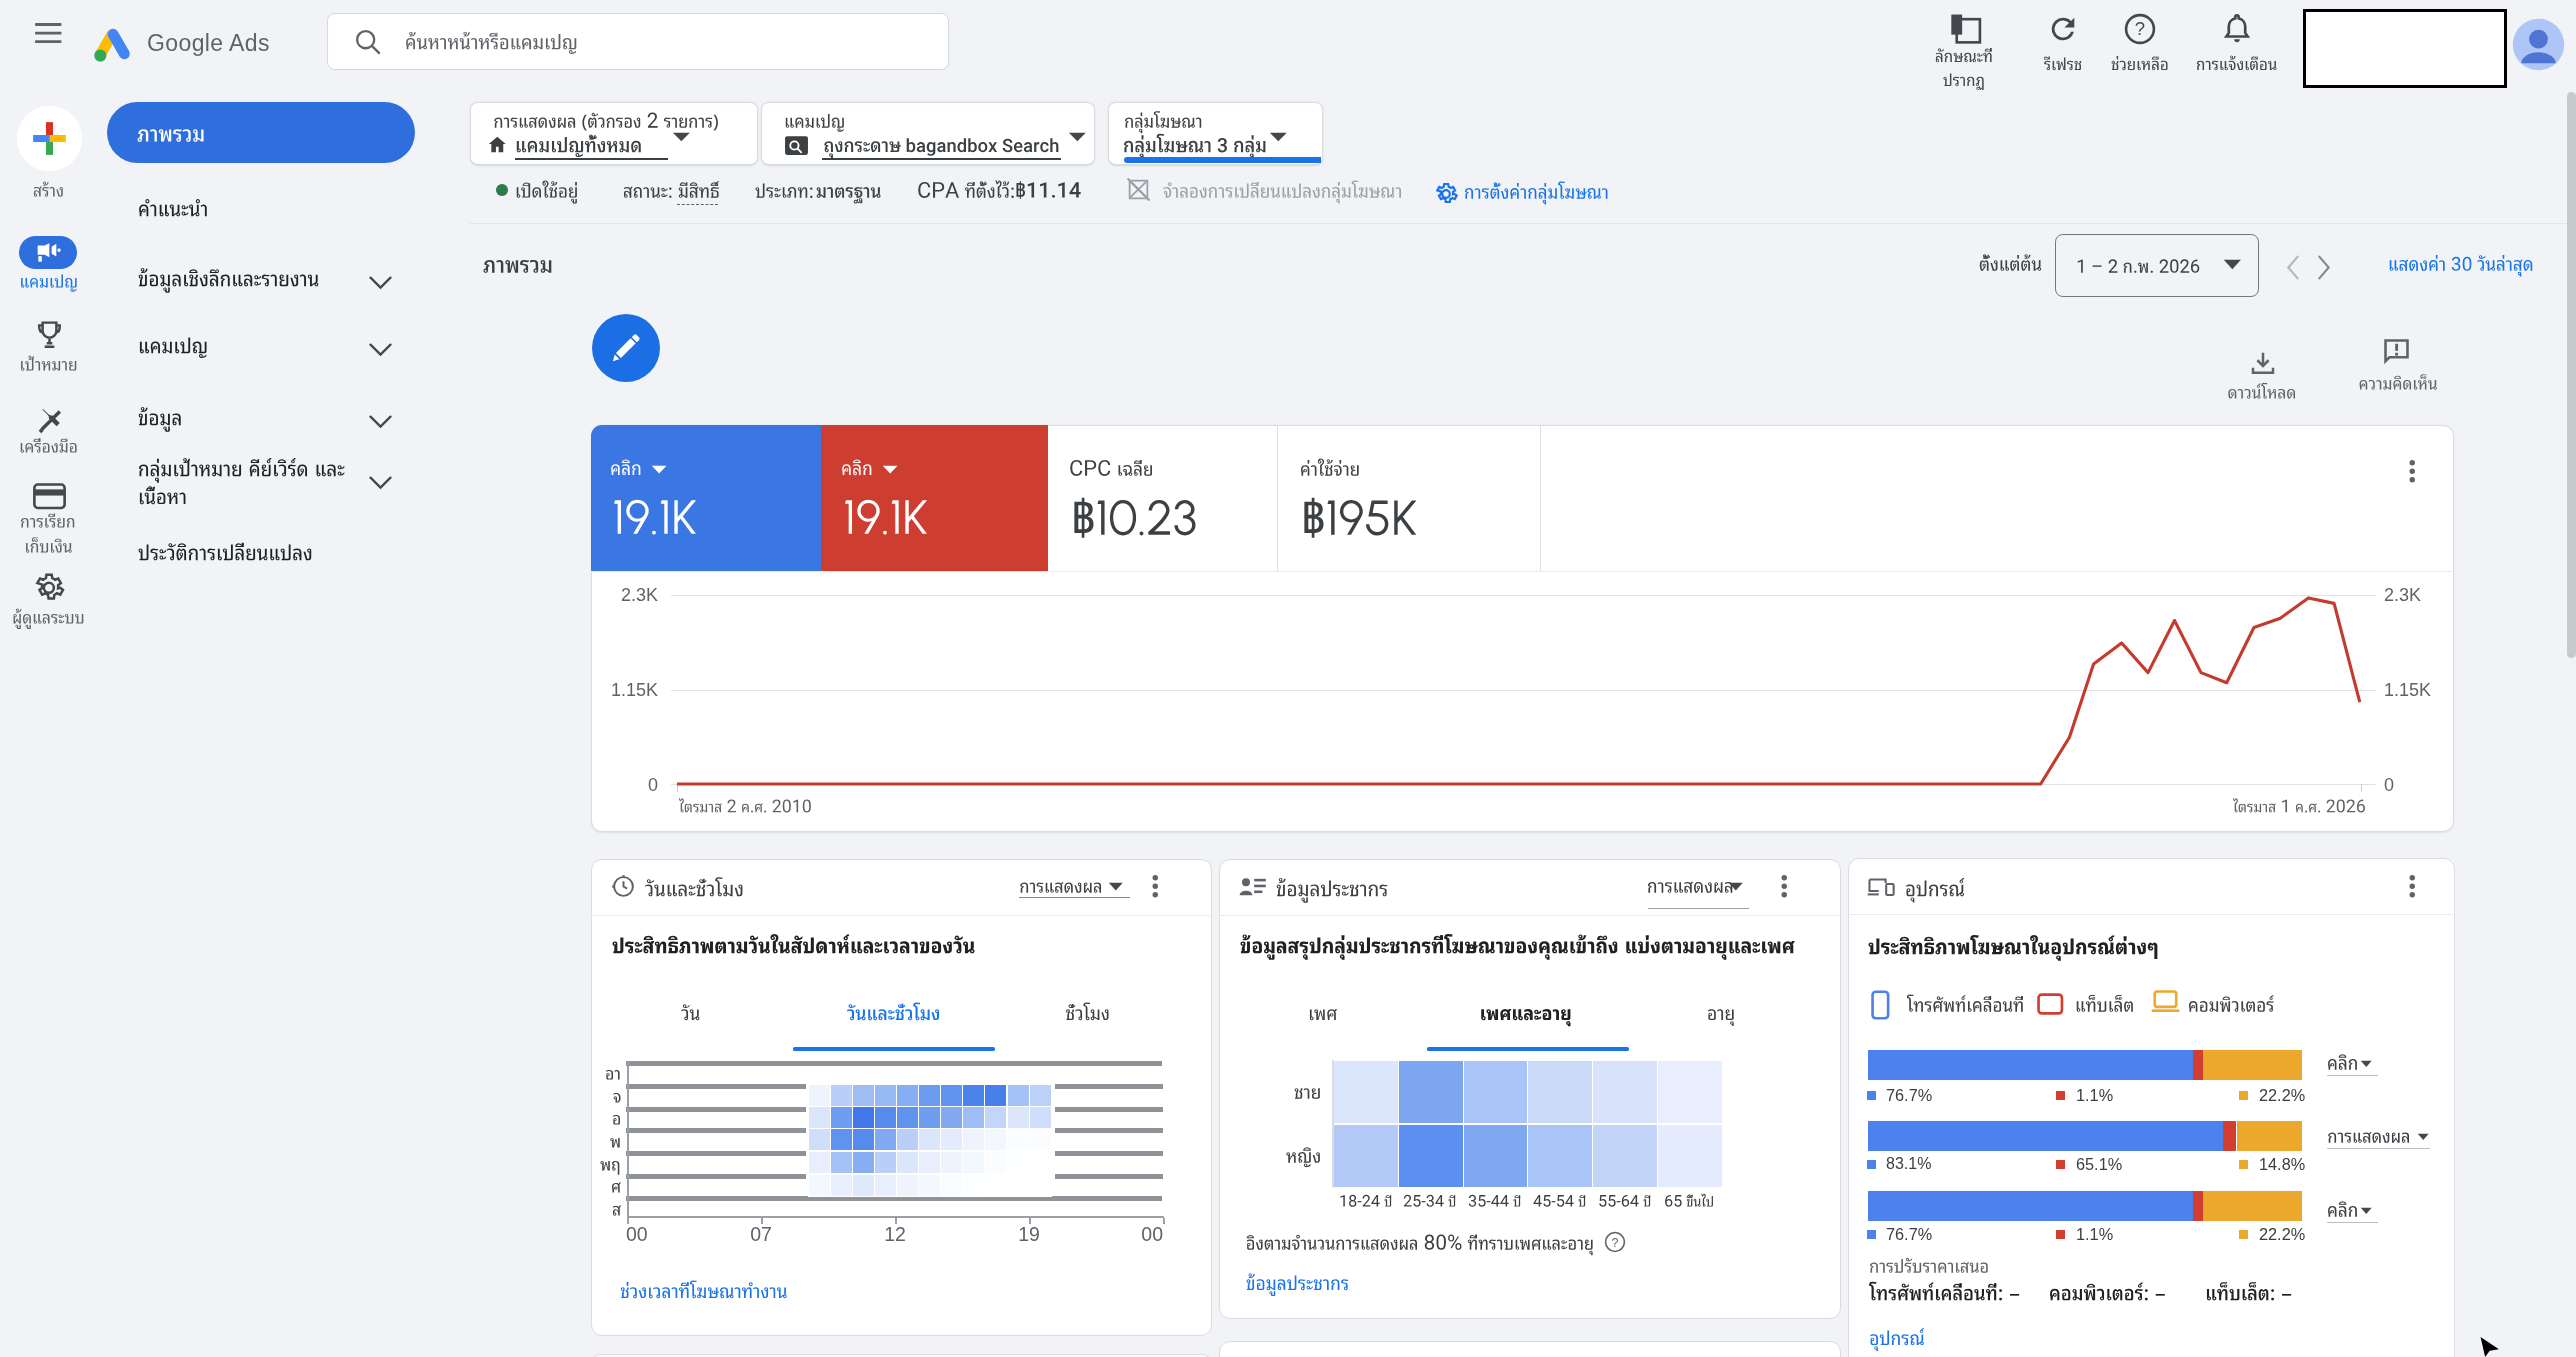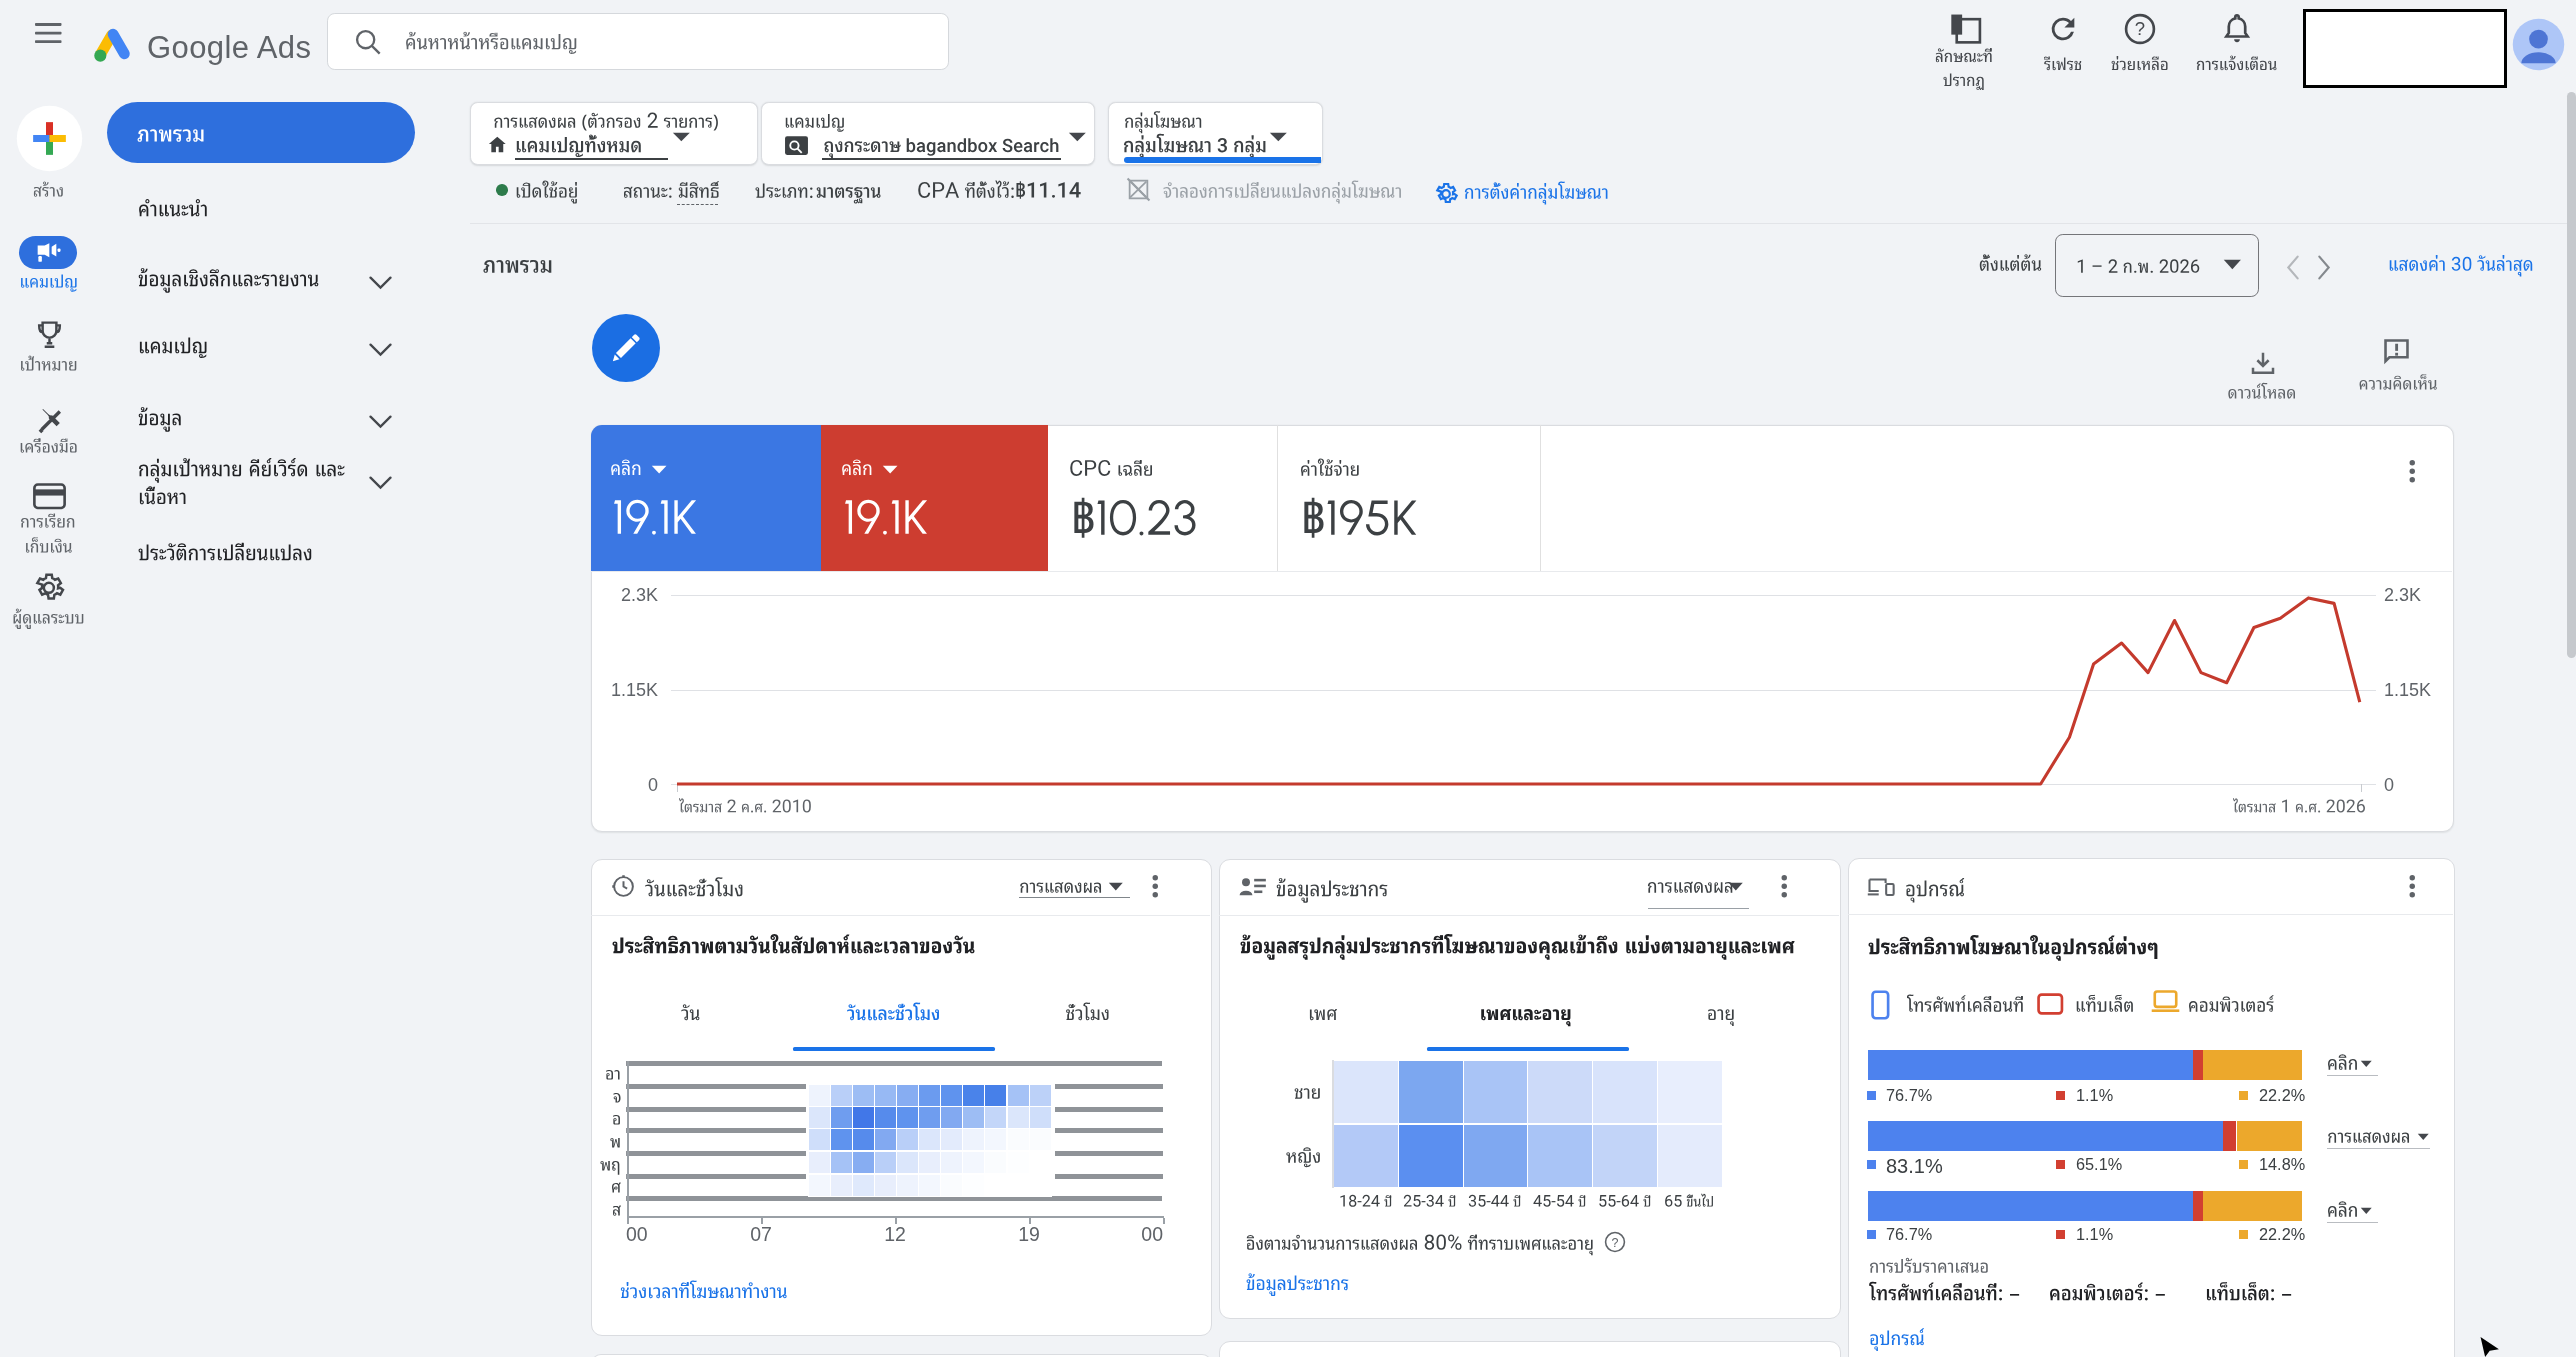--- a/index.html
+++ b/index.html
@@ -204,21 +204,21 @@
       <rect y="22" width="34" height="3.6" rx="1"></rect>
     </g>
   </svg>
 <svg style="position:absolute;left:93px;top:25px" width="39" height="38" viewBox="0 0 50 49">
     <g>
       <rect x="10" y="4" width="14" height="42" rx="7" transform="rotate(30 17 25)" fill="#fbbc04"></rect>
       <circle cx="9.3" cy="39.5" r="7.8" fill="#34a853"></circle>
       <rect x="26" y="3" width="14" height="43" rx="7" transform="rotate(-30 33 24.5)" fill="#4285f4"></rect>
     </g>
   </svg>
-<div style="position:absolute;top:32px;left:147px;font-size:31px;line-height:1;color:#5f6368;font-weight:400;letter-spacing:0.4px;white-space:nowrap">Google Ads</div>
+<div style="position:absolute;top:32px;left:147px;font-size:23px;line-height:1;color:#5f6368;font-weight:400;letter-spacing:0.4px;white-space:nowrap">Google Ads</div>
 <div style="position:absolute;left:327px;top:13.2px;width:620px;height:55px;background:#fff;border:0.8px solid #d5d8dc;border-radius:7.8px"></div>
 <svg style="position:absolute;left:354px;top:28px" width="28" height="28" viewBox="0 0 36 36">
     <circle cx="15" cy="15" r="11" fill="none" stroke="#5f6368" stroke-width="3"></circle>
     <line x1="23" y1="23" x2="33" y2="33" stroke="#5f6368" stroke-width="3"></line>
   </svg>
 <svg style="position:absolute;left:405px;top:24px;" width="175" height="35" fill="#5f6368" viewBox="0 0 225 45">
     <g transform="translate(0.0,32.4) scale(0.02760,-0.02565)">
       <use href="#g0"></use>
       <use href="#g1" x="539"></use>
       <use href="#g2" x="539"></use>
@@ -1925,21 +1925,21 @@
 <div style="position:absolute;left:1868px;top:1191px;width:325px;height:30px;background:#4d82ee"></div>
 <div style="position:absolute;left:2193px;top:1191px;width:10px;height:30px;background:#d23f31"></div>
 <div style="position:absolute;left:2203px;top:1191px;width:99px;height:30px;background:#eca82c"></div>
 <div style="position:absolute;left:1867px;top:1091px;width:8.6px;height:8.6px;background:#4d82ee"></div>
 <div style="position:absolute;top:1087px;left:1886px;font-size:16.3px;line-height:1;color:#3c4043;font-weight:400;letter-spacing:0;white-space:nowrap">76.7%</div>
 <div style="position:absolute;left:2056px;top:1091px;width:8.6px;height:8.6px;background:#d23f31"></div>
 <div style="position:absolute;top:1087px;left:2076px;font-size:16.3px;line-height:1;color:#3c4043;font-weight:400;letter-spacing:0;white-space:nowrap">1.1%</div>
 <div style="position:absolute;left:2239px;top:1091px;width:8.6px;height:8.6px;background:#eca82c"></div>
 <div style="position:absolute;top:1087px;left:2259px;font-size:16.3px;line-height:1;color:#3c4043;font-weight:400;letter-spacing:0;white-space:nowrap">22.2%</div>
 <div style="position:absolute;left:1867px;top:1160px;width:8.6px;height:8.6px;background:#4d82ee"></div>
-<div style="position:absolute;top:1156px;left:1886px;font-size:20px;line-height:1;color:#3c4043;font-weight:400;letter-spacing:0;white-space:nowrap">83.1%</div>
+<div style="position:absolute;top:1156px;left:1886px;font-size:16px;line-height:1;color:#3c4043;font-weight:400;letter-spacing:0;white-space:nowrap">83.1%</div>
 <div style="position:absolute;left:2056px;top:1160px;width:8.6px;height:8.6px;background:#d23f31"></div>
 <div style="position:absolute;top:1156px;left:2076px;font-size:16.3px;line-height:1;color:#3c4043;font-weight:400;letter-spacing:0;white-space:nowrap">65.1%</div>
 <div style="position:absolute;left:2239px;top:1160px;width:8.6px;height:8.6px;background:#eca82c"></div>
 <div style="position:absolute;top:1156px;left:2259px;font-size:16.3px;line-height:1;color:#3c4043;font-weight:400;letter-spacing:0;white-space:nowrap">14.8%</div>
 <div style="position:absolute;left:1867px;top:1230px;width:8.6px;height:8.6px;background:#4d82ee"></div>
 <div style="position:absolute;top:1226px;left:1886px;font-size:16.3px;line-height:1;color:#3c4043;font-weight:400;letter-spacing:0;white-space:nowrap">76.7%</div>
 <div style="position:absolute;left:2056px;top:1230px;width:8.6px;height:8.6px;background:#d23f31"></div>
 <div style="position:absolute;top:1226px;left:2076px;font-size:16.3px;line-height:1;color:#3c4043;font-weight:400;letter-spacing:0;white-space:nowrap">1.1%</div>
 <div style="position:absolute;left:2239px;top:1230px;width:8.6px;height:8.6px;background:#eca82c"></div>
 <div style="position:absolute;top:1226px;left:2259px;font-size:16.3px;line-height:1;color:#3c4043;font-weight:400;letter-spacing:0;white-space:nowrap">22.2%</div>

